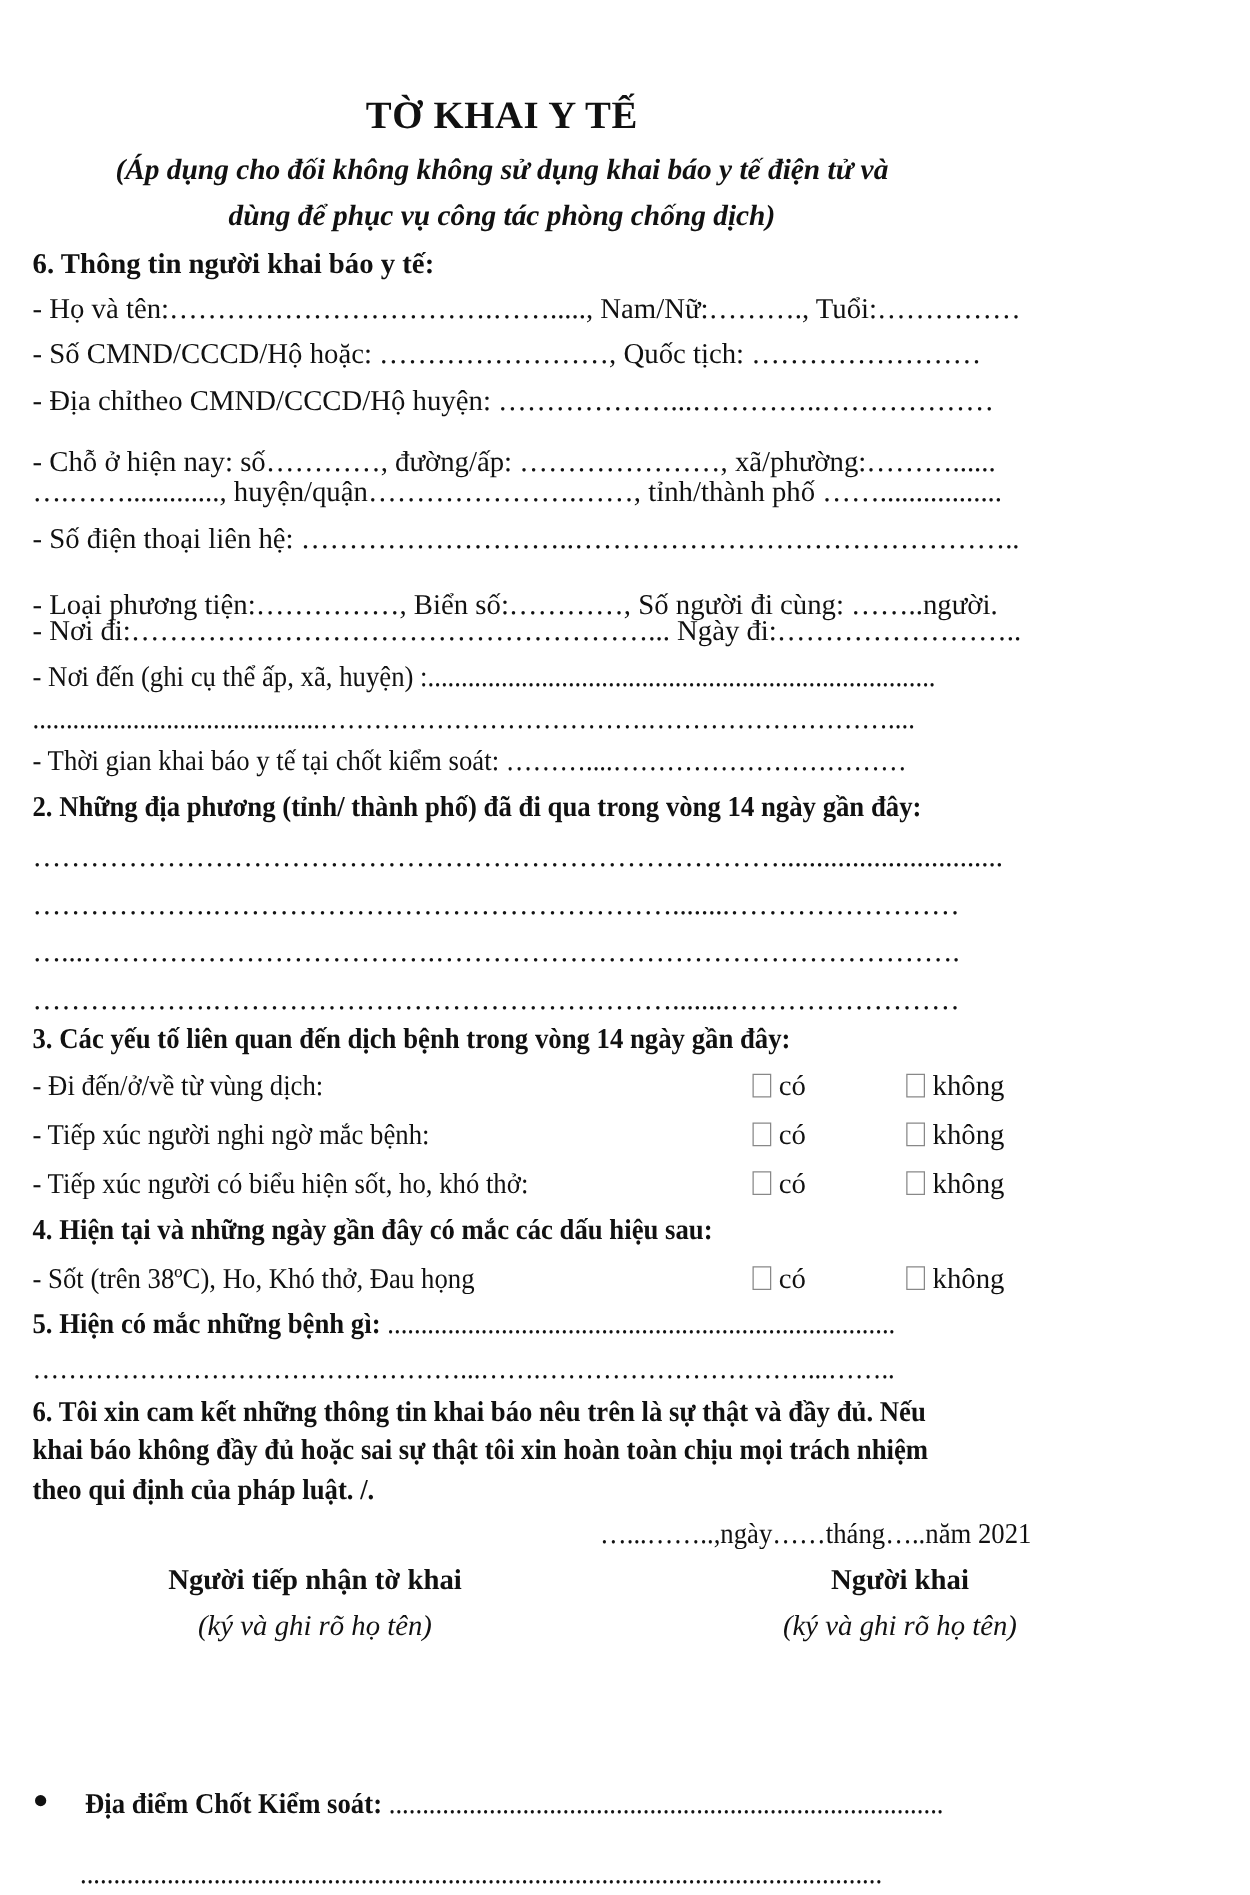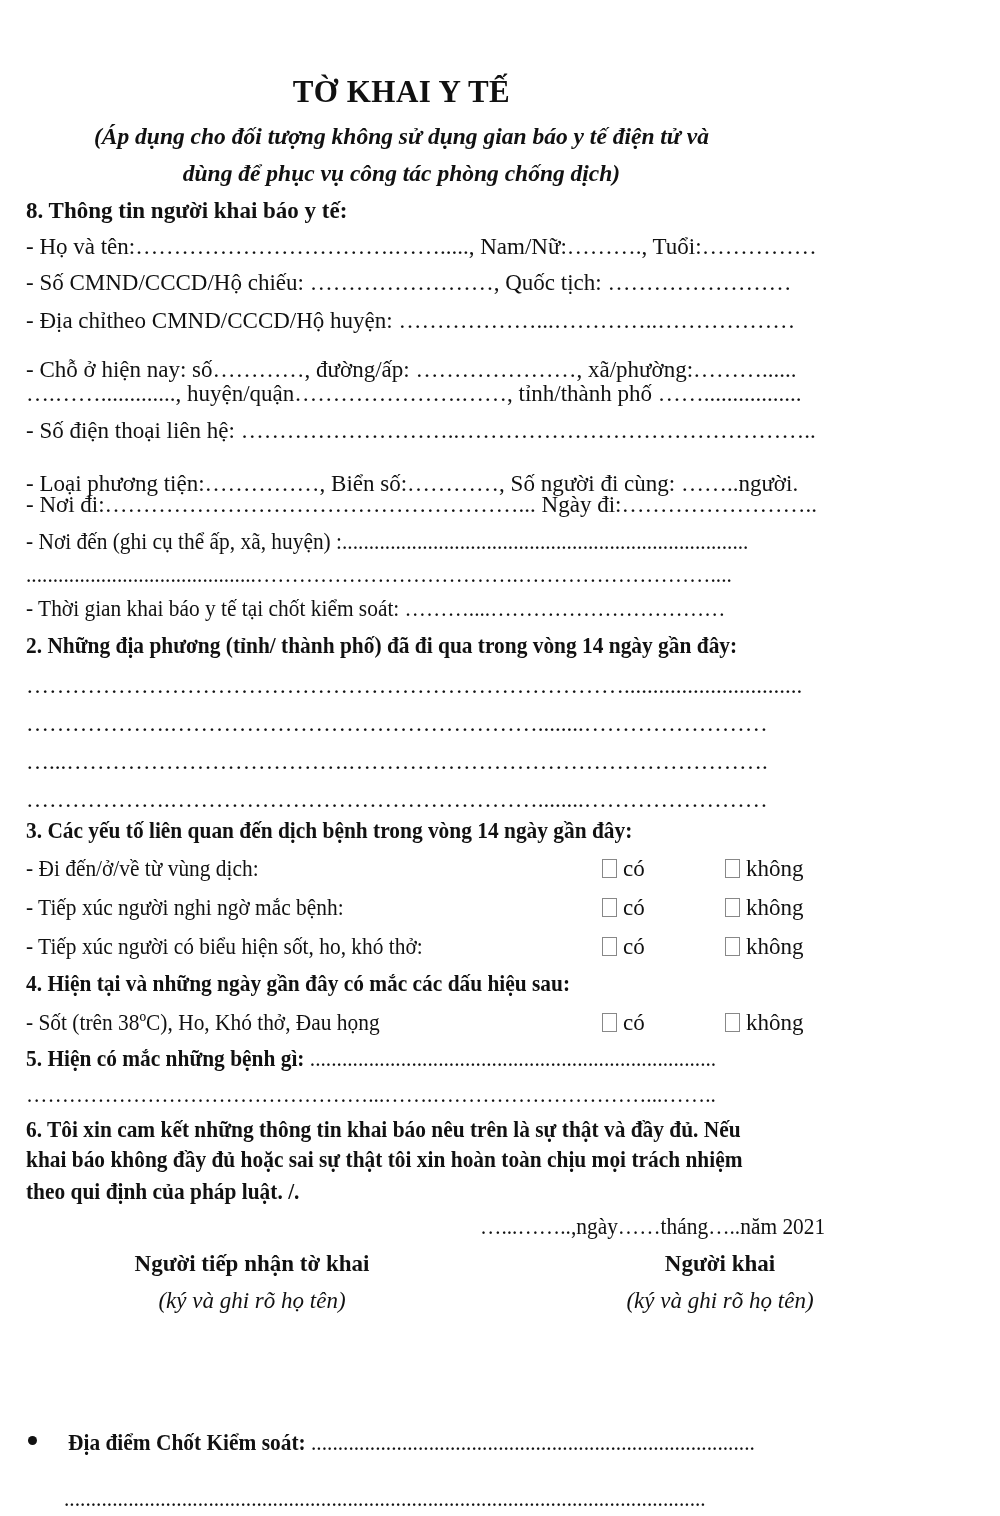--- a/index.html
+++ b/index.html
@@ -15,26 +15,26 @@
   .cond { transform: scaleX(0.93); transform-origin: left center; }
   .opt { position: absolute; white-space: nowrap; font-size: 23px; line-height: 30px; }
   .box { display: inline-block; width: 13px; height: 17px; border: 1px solid #888; vertical-align: -2px; margin-right: 6px; background:#fff; }
   .sig { position: absolute; text-align: center; width: 380px; font-size: 23px; line-height: 30px; white-space: nowrap; }
   .bullet { position: absolute; left: 28px; top: 1436px; width: 9px; height: 9px; border-radius: 50%; background: #111; }
 </style>
 </head>
 <body>
 
 <div class="ln center title" style="top:72px;">TỜ KHAI Y TẾ</div>
-<div class="ln center sub" style="top:121px;">(Áp dụng cho đối tượng không sử dụng gian báo y tế điện tử và</div>
+<div class="ln center sub" style="top:121px;">(Áp dụng cho đối không không sử dụng khai báo y tế điện tử và</div>
 <div class="ln center sub" style="top:158px;">dùng để phục vụ công tác phòng chống dịch)</div>
 
-<div class="ln sec" style="top:196px;">8. Thông tin người khai báo y tế:</div>
+<div class="ln sec" style="top:196px;">6. Thông tin người khai báo y tế:</div>
 <div class="ln" style="top:232px;text-align:center;">- Họ và tên:…………………………….……....., Nam/Nữ:………., Tuổi:……………</div>
-<div class="ln" style="top:268px;">- Số CMND/CCCD/Hộ chiếu: ……………………, Quốc tịch: ……………………</div>
+<div class="ln" style="top:268px;">- Số CMND/CCCD/Hộ hoặc: ……………………, Quốc tịch: ……………………</div>
 <div class="ln" style="top:306px;">- Địa chỉtheo CMND/CCCD/Hộ huyện: ………………...…………..………………</div>
 <div class="ln" style="top:343px;margin-top:12px;">- Chỗ ở hiện nay: số…………, đường/ấp: …………………, xã/phường:………......</div>
 <div class="ln" style="top:379px;">….……............., huyện/quận………………….……, tỉnh/thành phố …….................</div>
 <div class="ln" style="top:416px;">- Số điện thoại liên hệ: ………………………..………………………………………..</div>
 <div class="ln" style="top:469px;">- Loại phương tiện:……………, Biển số:…………, Số người đi cùng: ……..người.</div>
 <div class="ln" style="top:490px;">- Nơi đi:………………………………………………... Ngày đi:……………………..</div>
 <div class="ln cond" style="top:527px;">- Nơi đến (ghi cụ thể ấp, xã, huyện) :............................................................................</div>
 <div class="ln cond" style="top:560px;">...........................................……………………………….………………………....</div>
 <div class="ln cond" style="top:594px;">- Thời gian khai báo y tế tại chốt kiểm soát: ………....……………………………</div>
 

